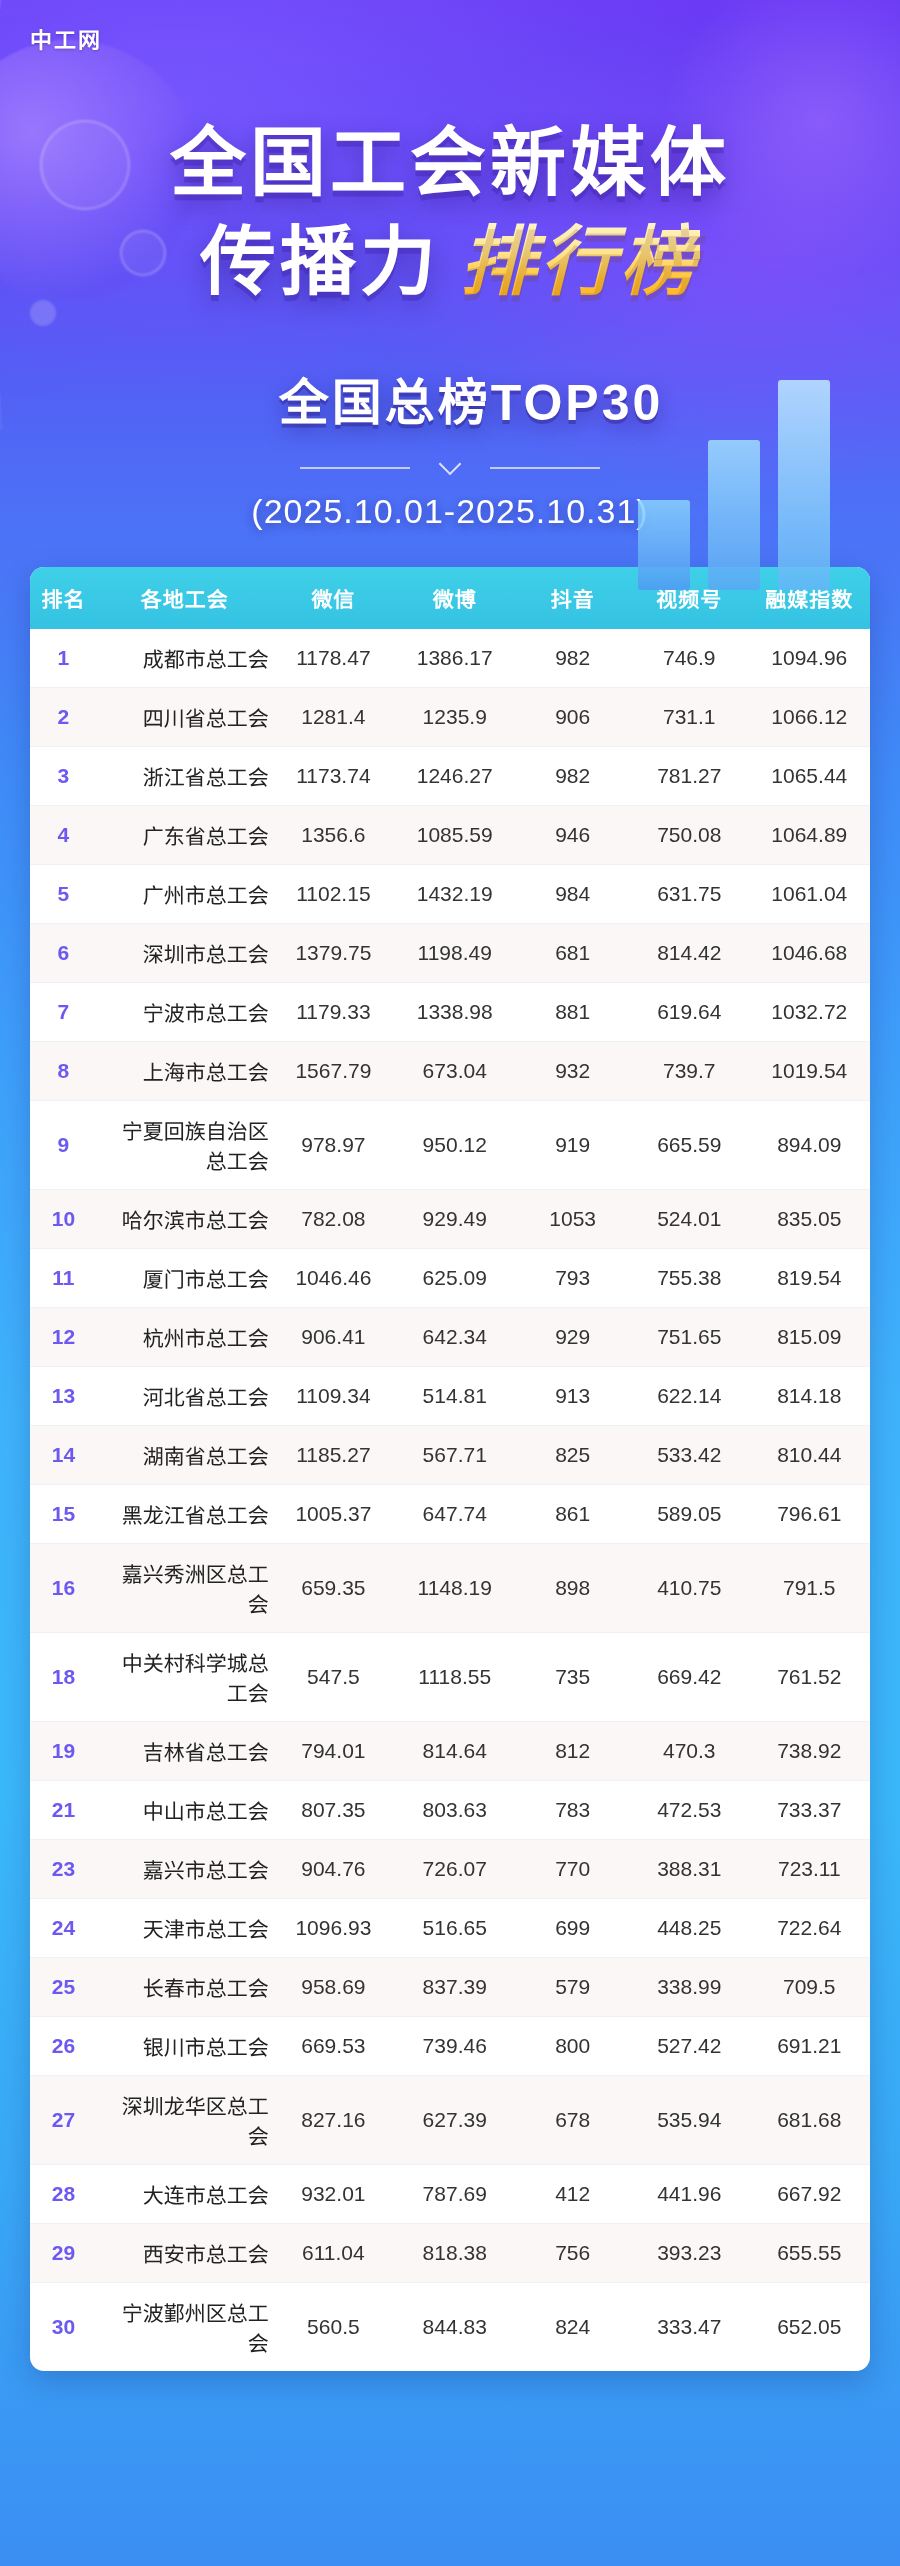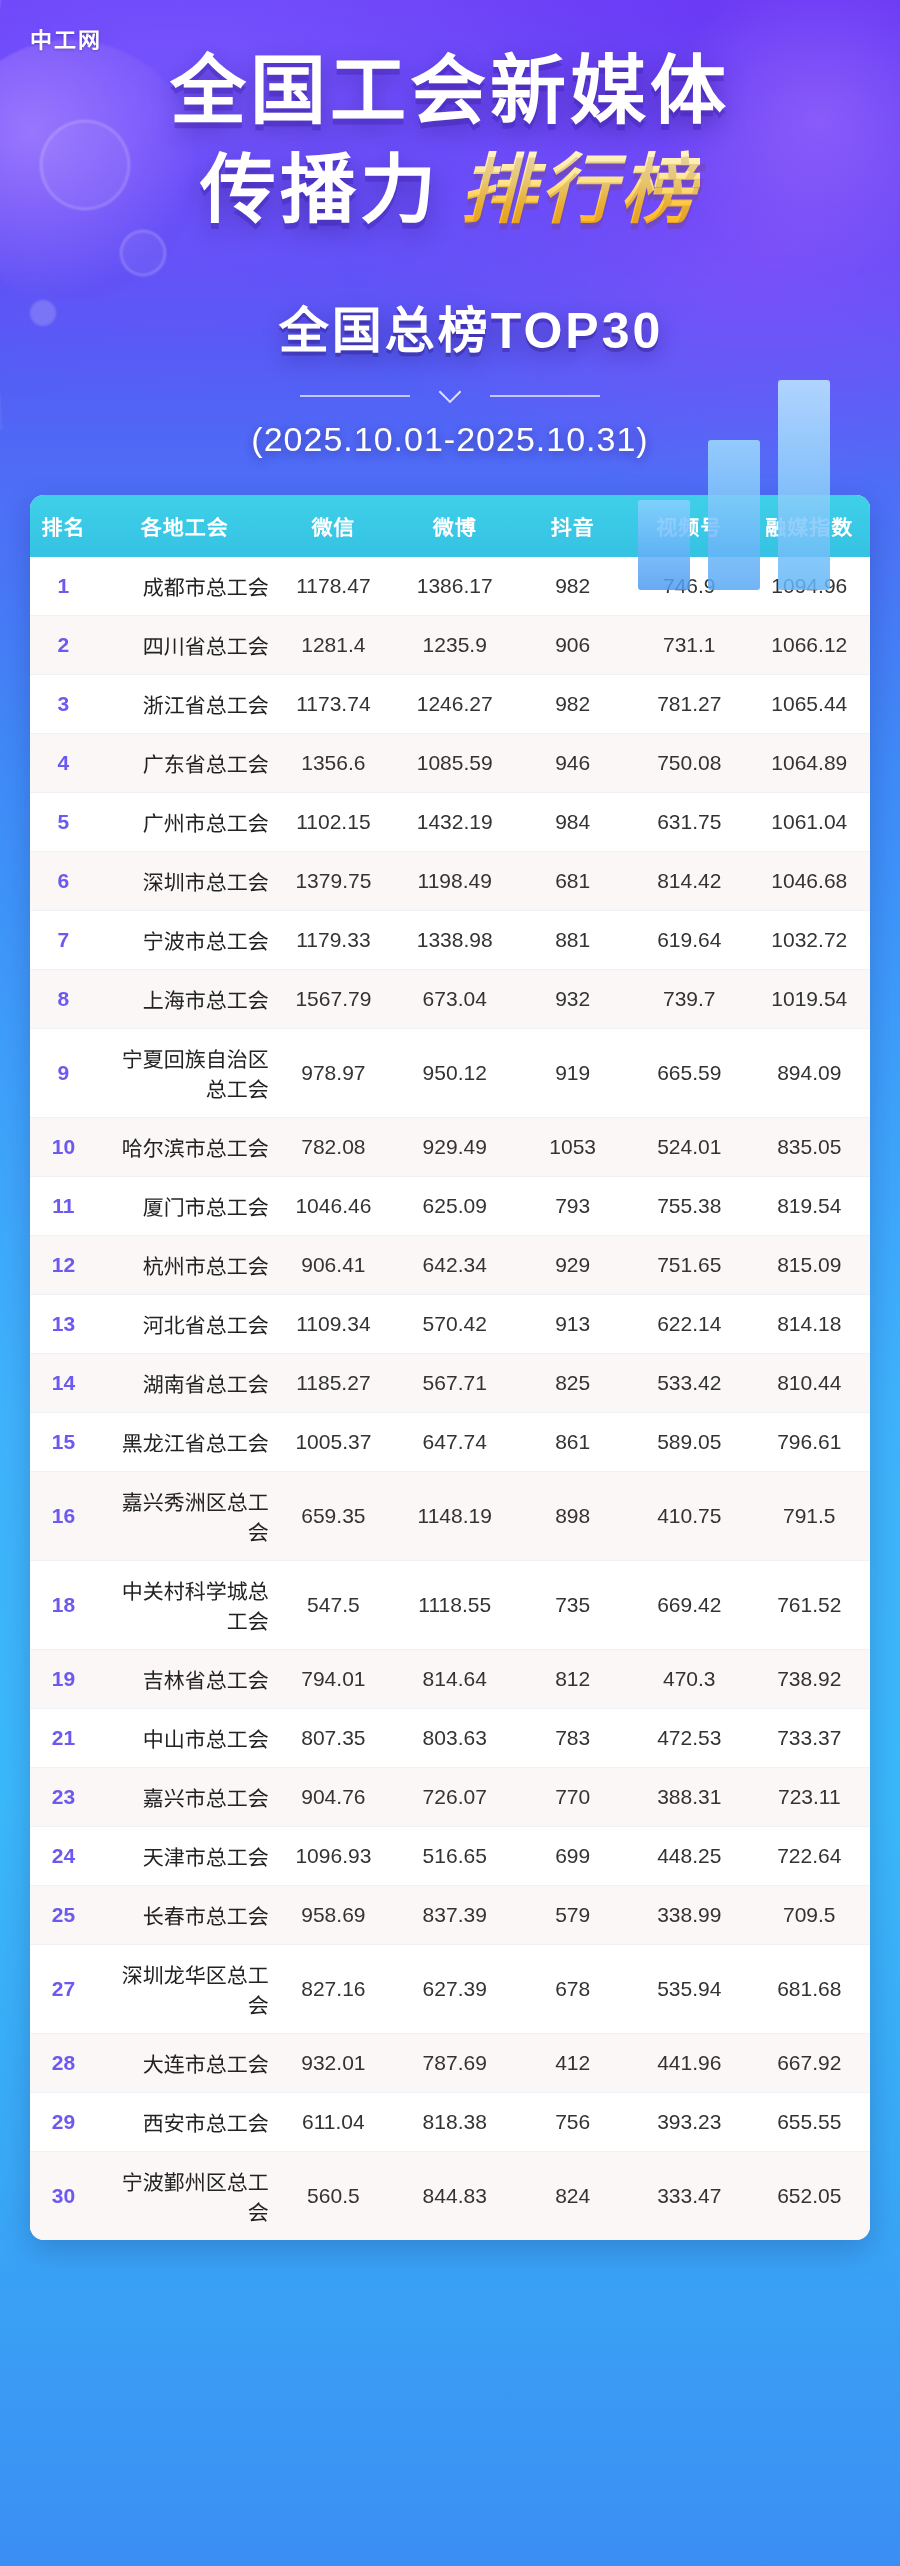--- a/index.html
+++ b/index.html
@@ -48,21 +48,21 @@
 
   
   .logo {
     position: absolute; left: 30px; top: 22px;
     display: flex; align-items: center; gap: 6px;
     color: #ffffff; font-size: 22px; font-weight: bold; letter-spacing: 2px;
     text-shadow: 0 1px 3px rgba(0,0,0,.25);
   }
 
   
-  .title-wrap { position: relative; padding-top: 48px; text-align: center; }
+  .title-wrap { position: relative; padding-top: 120px; text-align: center; }
   .title-line1 {
     font-size: 76px; font-weight: bold; color: #ffffff; letter-spacing: 4px;
     line-height: 1.12;
     text-shadow: 0 6px 0 rgba(60,30,160,.35), 0 10px 24px rgba(40,20,120,.45);
   }
   .title-line2 {
     margin-top: 14px;
     font-size: 76px; font-weight: bold; letter-spacing: 4px; line-height: 1.12;
     display: flex; justify-content: center; align-items: baseline; gap: 20px;
   }
@@ -289,21 +289,21 @@
             <td class="num">906.41</td>
             <td class="num">642.34</td>
             <td class="num">929</td>
             <td class="num">751.65</td>
             <td class="num">815.09</td>
           </tr>
           <tr>
             <td class="rank">13</td>
             <td class="org">河北省总工会</td>
             <td class="num">1109.34</td>
-            <td class="num">570.42</td>
+            <td class="num">514.81</td>
             <td class="num">913</td>
             <td class="num">622.14</td>
             <td class="num">814.18</td>
           </tr>
           <tr>
             <td class="rank">14</td>
             <td class="org">湖南省总工会</td>
             <td class="num">1185.27</td>
             <td class="num">567.71</td>
             <td class="num">825</td>
@@ -376,20 +376,29 @@
           <tr>
             <td class="rank">25</td>
             <td class="org">长春市总工会</td>
             <td class="num">958.69</td>
             <td class="num">837.39</td>
             <td class="num">579</td>
             <td class="num">338.99</td>
             <td class="num">709.5</td>
           </tr>
           <tr>
+            <td class="rank">26</td>
+            <td class="org">银川市总工会</td>
+            <td class="num">669.53</td>
+            <td class="num">739.46</td>
+            <td class="num">800</td>
+            <td class="num">527.42</td>
+            <td class="num">691.21</td>
+          </tr>
+          <tr>
             <td class="rank">27</td>
             <td class="org">深圳龙华区总工会</td>
             <td class="num">827.16</td>
             <td class="num">627.39</td>
             <td class="num">678</td>
             <td class="num">535.94</td>
             <td class="num">681.68</td>
           </tr>
           <tr>
             <td class="rank">28</td>

